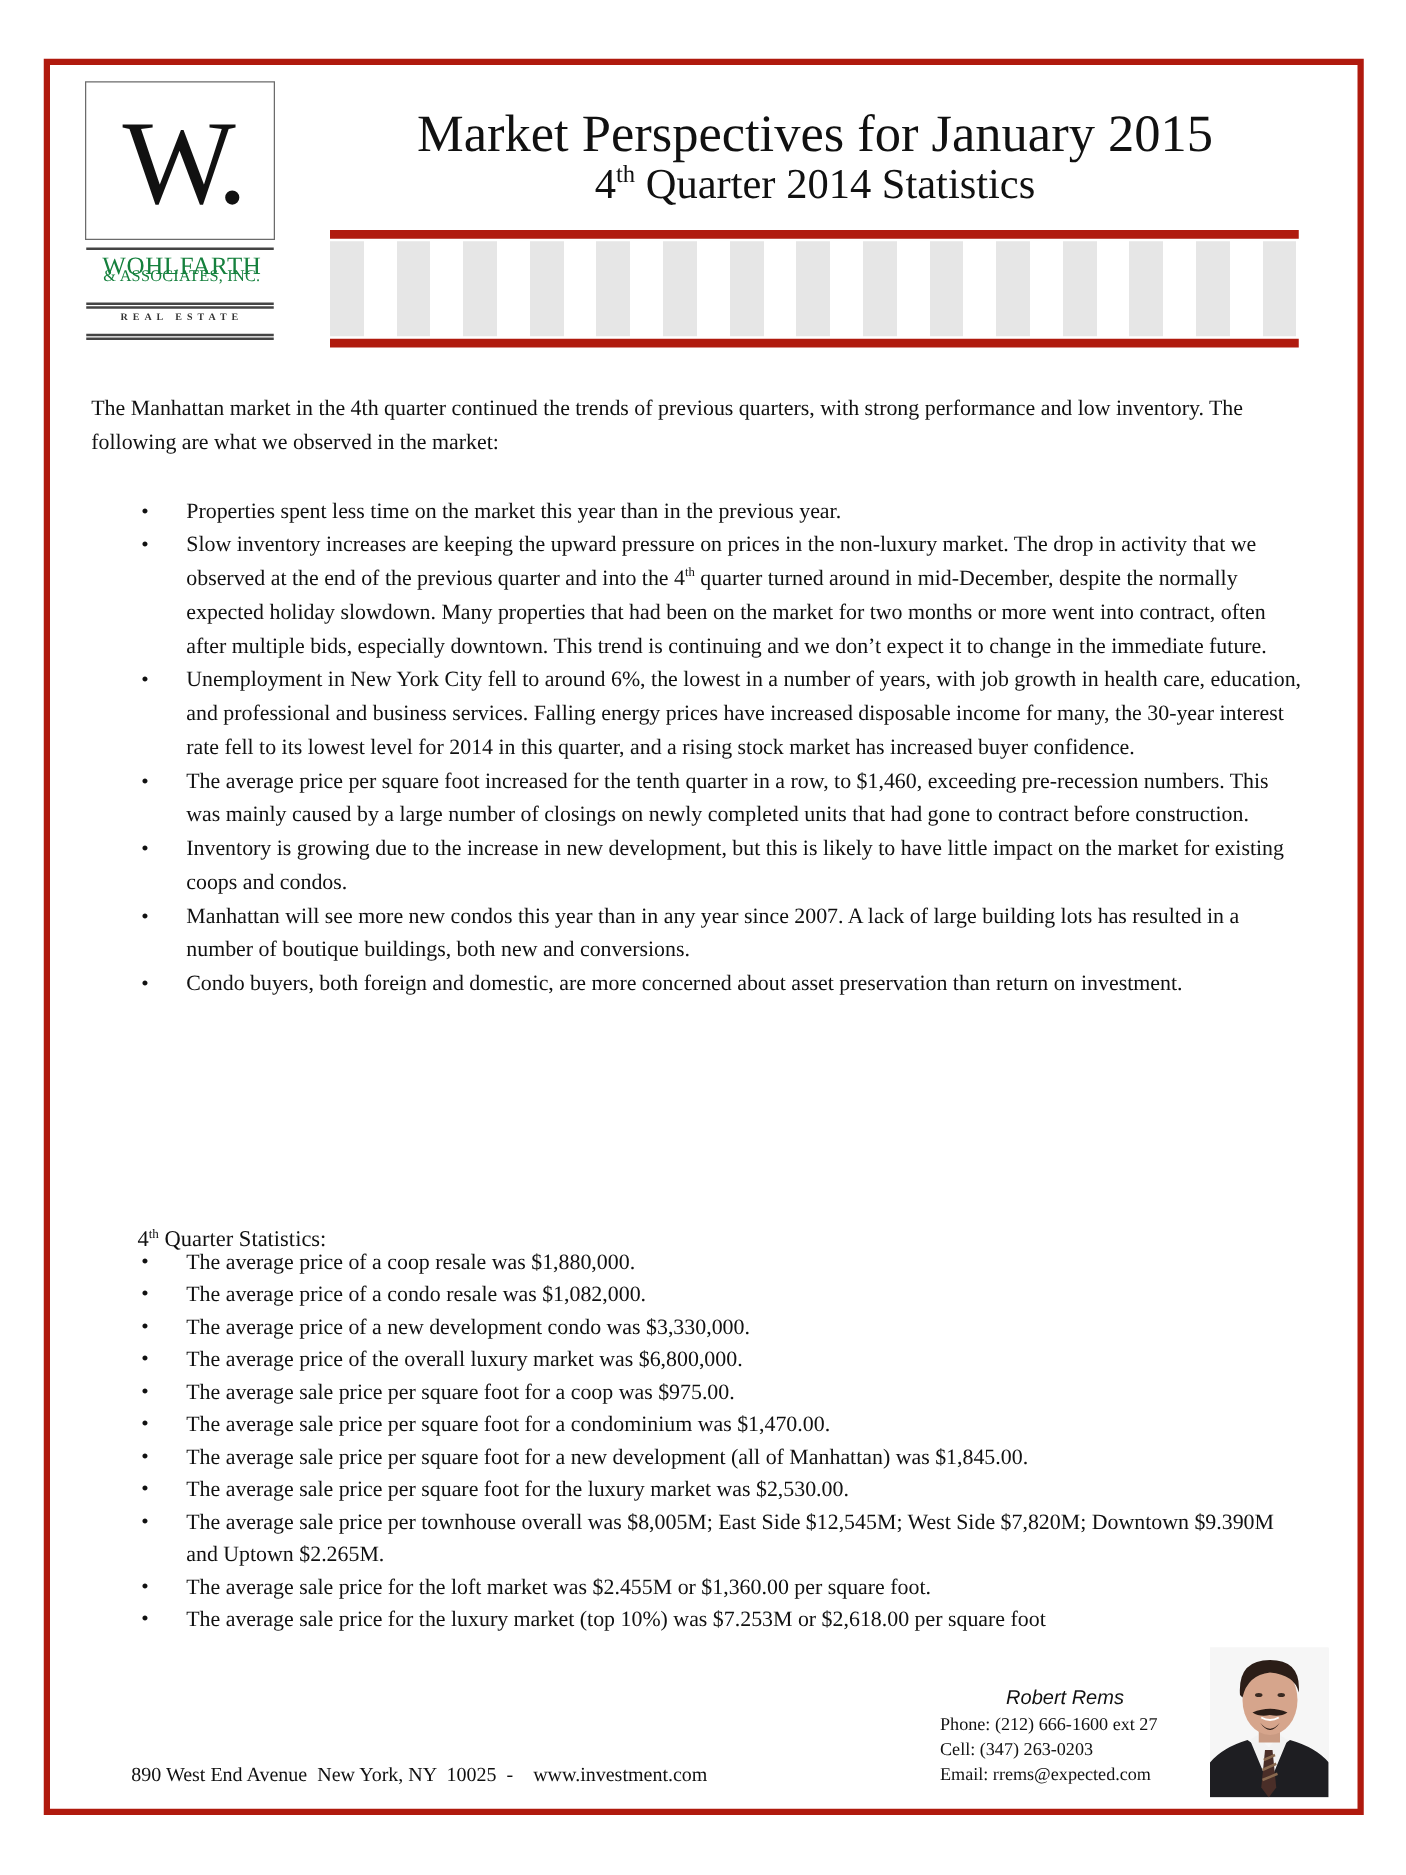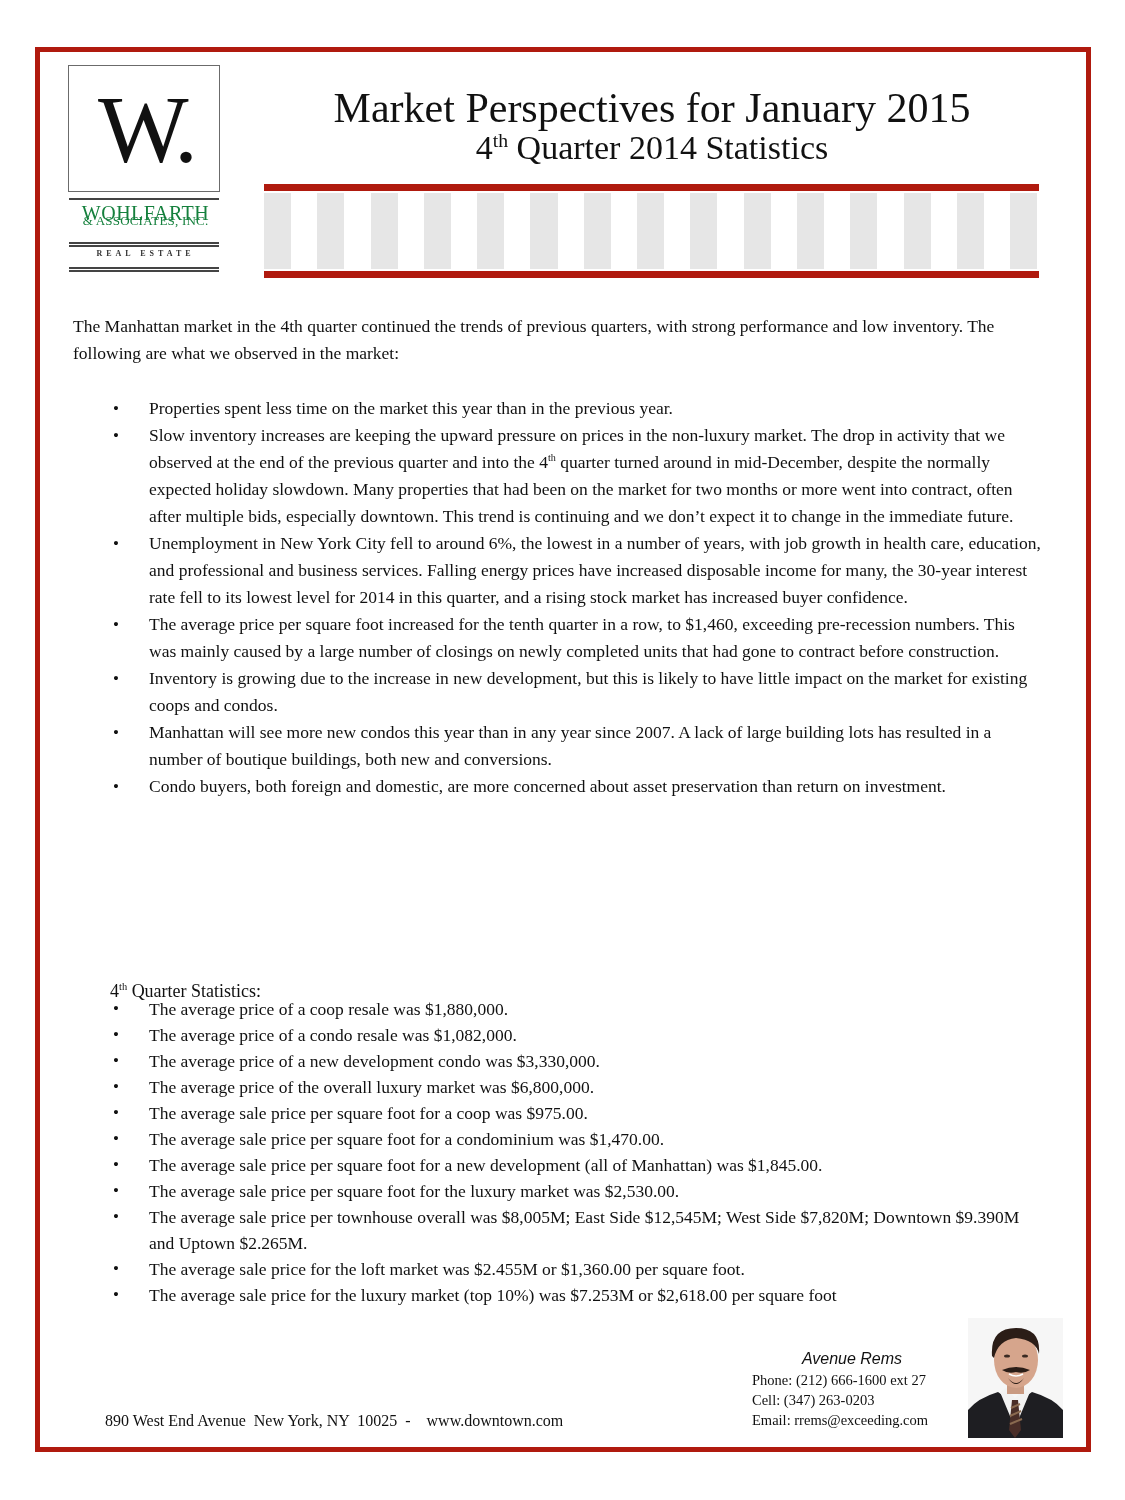--- a/index.html
+++ b/index.html
@@ -144,24 +144,24 @@
   <li><span class="dot">•</span><span>The average sale price per square foot for a coop was $975.00.</span></li>
   <li><span class="dot">•</span><span>The average sale price per square foot for a condominium was $1,470.00.</span></li>
   <li><span class="dot">•</span><span>The average sale price per square foot for a new development (all of Manhattan) was $1,845.00.</span></li>
   <li><span class="dot">•</span><span>The average sale price per square foot for the luxury market was $2,530.00.</span></li>
   <li><span class="dot">•</span><span>The average sale price per townhouse overall was $8,005M; East Side $12,545M; West Side $7,820M; Downtown $9.390M and Uptown $2.265M.</span></li>
   <li><span class="dot">•</span><span>The average sale price for the loft market was $2.455M or $1,360.00 per square foot.</span></li>
   <li><span class="dot">•</span><span>The average sale price for the luxury market (top 10%) was $7.253M or $2,618.00 per square foot</span></li>
 </ul>
 
 <div class="contact">
-  <span class="name">Avenue Rems</span>
+  <span class="name">Robert Rems</span>
   <div>Phone: (212) 666-1600 ext 27</div>
   <div>Cell: (347) 263-0203</div>
-  <div>Email: rrems@exceeding.com</div>
+  <div>Email: rrems@expected.com</div>
 </div>
 
 <div class="photo">
   <svg width="95" height="120" viewBox="0 0 95 120">
     <rect width="95" height="120" fill="#f6f6f6"></rect>
 
     <path d="M0 120 L0 92 Q10 80 30 74 L47 86 L64 74 Q85 80 95 92 L95 120 Z" fill="#1e1e22"></path>
 
     <path d="M32 74 L47 110 L62 74 L56 70 L47 80 L38 70 Z" fill="#f2f2f2"></path>
 
@@ -176,13 +176,13 @@
 
     <ellipse cx="39" cy="38" rx="3" ry="1.6" fill="#3a2a22"></ellipse>
     <ellipse cx="57" cy="38" rx="3" ry="1.6" fill="#3a2a22"></ellipse>
 
     <path d="M34 52 Q48 46 62 52 Q56 56 48 54 Q40 56 34 52 Z" fill="#2b1d17"></path>
     <path d="M40 60 Q48 70 56 60 Q52 66 48 66 Q44 66 40 60 Z" fill="#2b1d17"></path>
     <path d="M41 56 Q48 60 55 56" stroke="#fff" stroke-width="1.5" fill="none"></path>
   </svg>
 </div>
 
-<div class="footer"><span>890 West End Avenue  New York, NY  10025  -    </span><span>www.downtown.com</span></div>
+<div class="footer"><span>890 West End Avenue  New York, NY  10025  -    </span><span>www.investment.com</span></div>
 
 </body></html>

